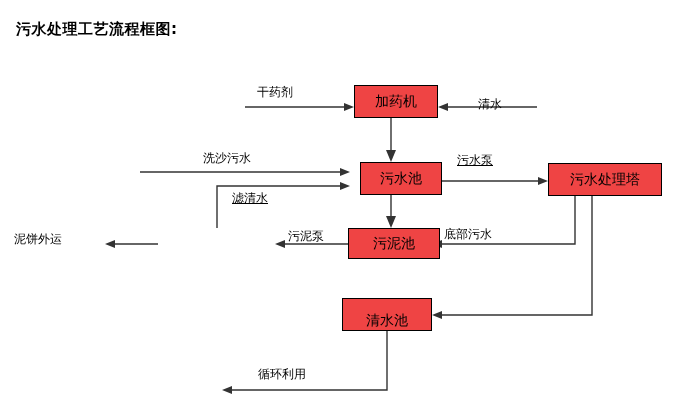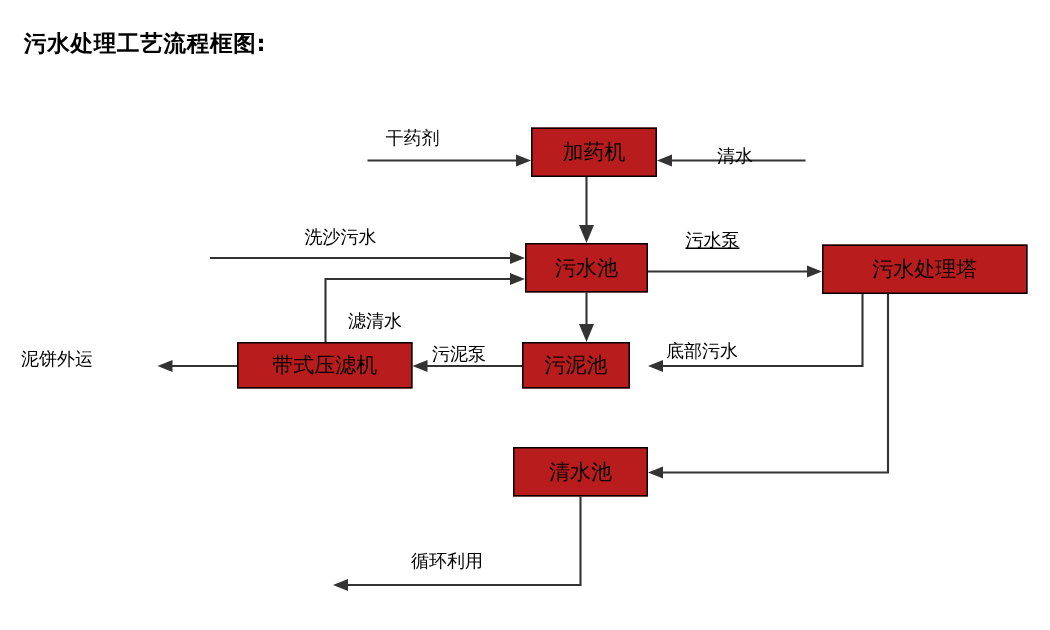--- a/index.html
+++ b/index.html
@@ -26,21 +26,21 @@
     top: 20px;
     font-size: 15px;
     font-weight: bold;
     letter-spacing: 0.5px;
     white-space: nowrap;
   }
   .node {
     position: absolute;
     box-sizing: border-box;
     border: 1px solid #000000;
-    background: #b91c1c;
+    background: #ef4444;
     display: flex;
     align-items: center;
     justify-content: center;
     font-size: 14px;
     white-space: nowrap;
     z-index: 3;
   }
   .edge-label {
     position: absolute;
     font-size: 12px;
@@ -132,51 +132,48 @@
     <g>
       <polyline points="387,331 387,390 228,390"></polyline>
       <polygon class="arrowhead" points="222,390 232,386 232,394"></polygon>
     </g>
   </svg>
 
   <div class="node" style="left:354px; top:85px; width:84px; height:33px;">
     <span>加药机</span>
   </div>
 
-  <div class="node" style="left:350px; top:162px; width:82px; height:33px;">
+  <div class="node" style="left:360px; top:162px; width:82px; height:33px;">
     <span>污水池</span>
   </div>
 
-  <div class="node" style="left:548px; top:163px; width:137px; height:33px;">
+  <div class="node" style="left:548px; top:163px; width:114px; height:33px;">
     <span>污水处理塔</span>
   </div>
 
-  <div class="node" style="left:158px; top:228px; width:117px; height:31px;">
-    <span>带式压滤机</span>
-  </div>
 
-  <div class="node" style="left:348px; top:228px; width:72px; height:31px;">
+  <div class="node" style="left:348px; top:228px; width:92px; height:31px;">
     <span>污泥池</span>
   </div>
 
-  <div class="node" style="left:342px; top:298px; width:90px; height:33px;">
+  <div class="node" style="left:342px; top:298px; width:90px; height:33px;align-items:flex-end;">
     <span>清水池</span>
   </div>
 
   <div class="edge-label" style="left:257px; top:84px;">干药剂</div>
 
   <div class="edge-label" style="left:478px; top:84px;margin-top:12px;">清水</div>
 
   <div class="edge-label" style="left:167px; top:150px;margin-left:36px;">洗沙污水</div>
 
-  <div class="edge-label" style="left:232px; top:206px;">滤清水</div>
+  <div class="edge-label" style="left:232px; top:190px;text-decoration:underline;">滤清水</div>
 
   <div class="edge-label" style="left:457px; top:152px;text-decoration:underline;">污水泵</div>
 
   <div class="edge-label" style="left:288px; top:228px;text-align:center;">污泥泵</div>
 
   <div class="edge-label" style="left:444px; top:226px;">底部污水</div>
 
   <div class="edge-label" style="left:14px; top:231px;">泥饼外运</div>
 
-  <div class="edge-label" style="left:274px; top:366px;font-family:Liberation Mono, monospace;">循环利用</div>
+  <div class="edge-label" style="left:258px; top:366px;font-family:Liberation Mono, monospace;">循环利用</div>
 
 </div>
 
 </body></html>

